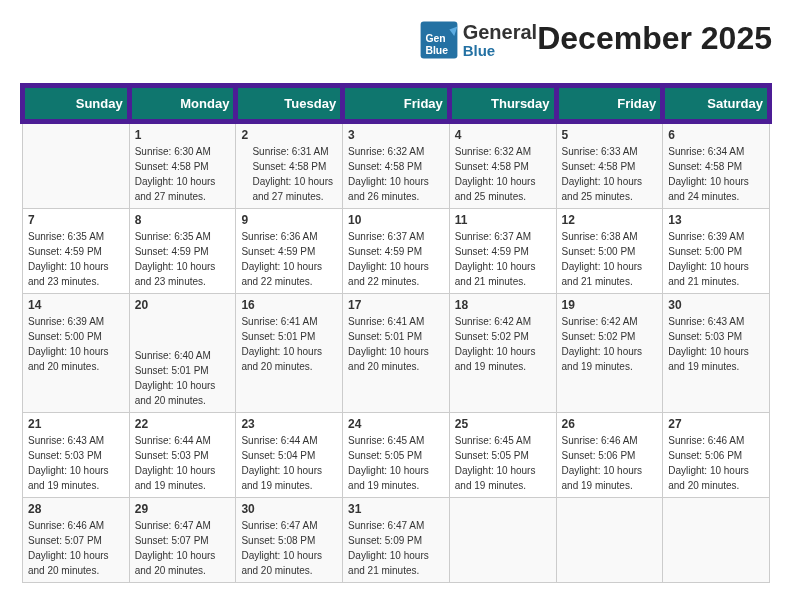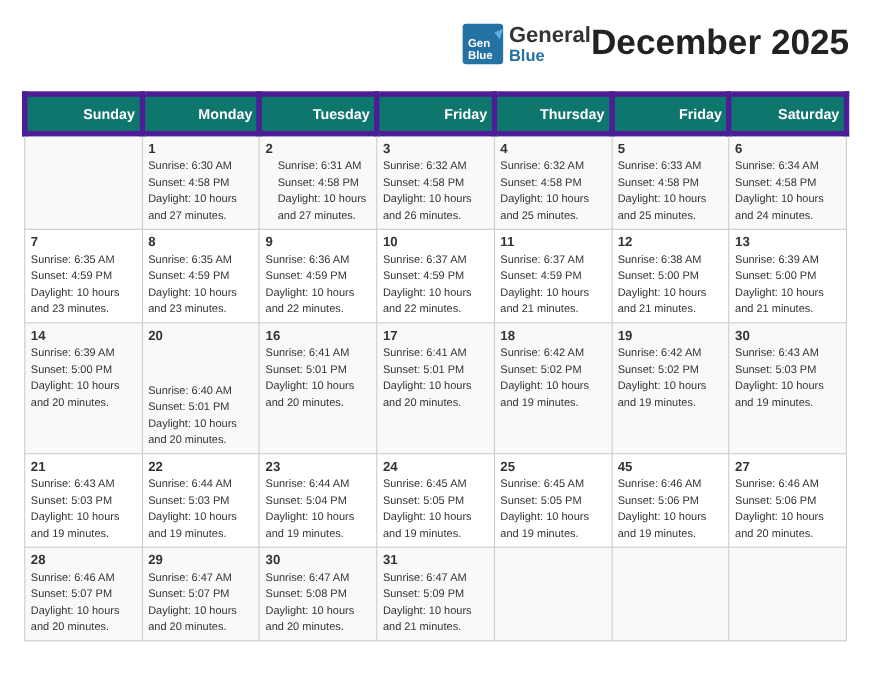--- a/index.html
+++ b/index.html
@@ -289,21 +289,21 @@
 and 19 minutes.</div>
         </td>
         <td>
           <span class="day-number">25</span>
           <div class="day-info" style="white-space: pre-line;">Sunrise: 6:45 AM
 Sunset: 5:05 PM
 Daylight: 10 hours
 and 19 minutes.</div>
         </td>
         <td>
-          <span class="day-number">45</span>
+          <span class="day-number">26</span>
           <div class="day-info" style="white-space: pre-line;">Sunrise: 6:46 AM
 Sunset: 5:06 PM
 Daylight: 10 hours
 and 19 minutes.</div>
         </td>
         <td>
           <span class="day-number">27</span>
           <div class="day-info" style="white-space: pre-line;">Sunrise: 6:46 AM
 Sunset: 5:06 PM
 Daylight: 10 hours

